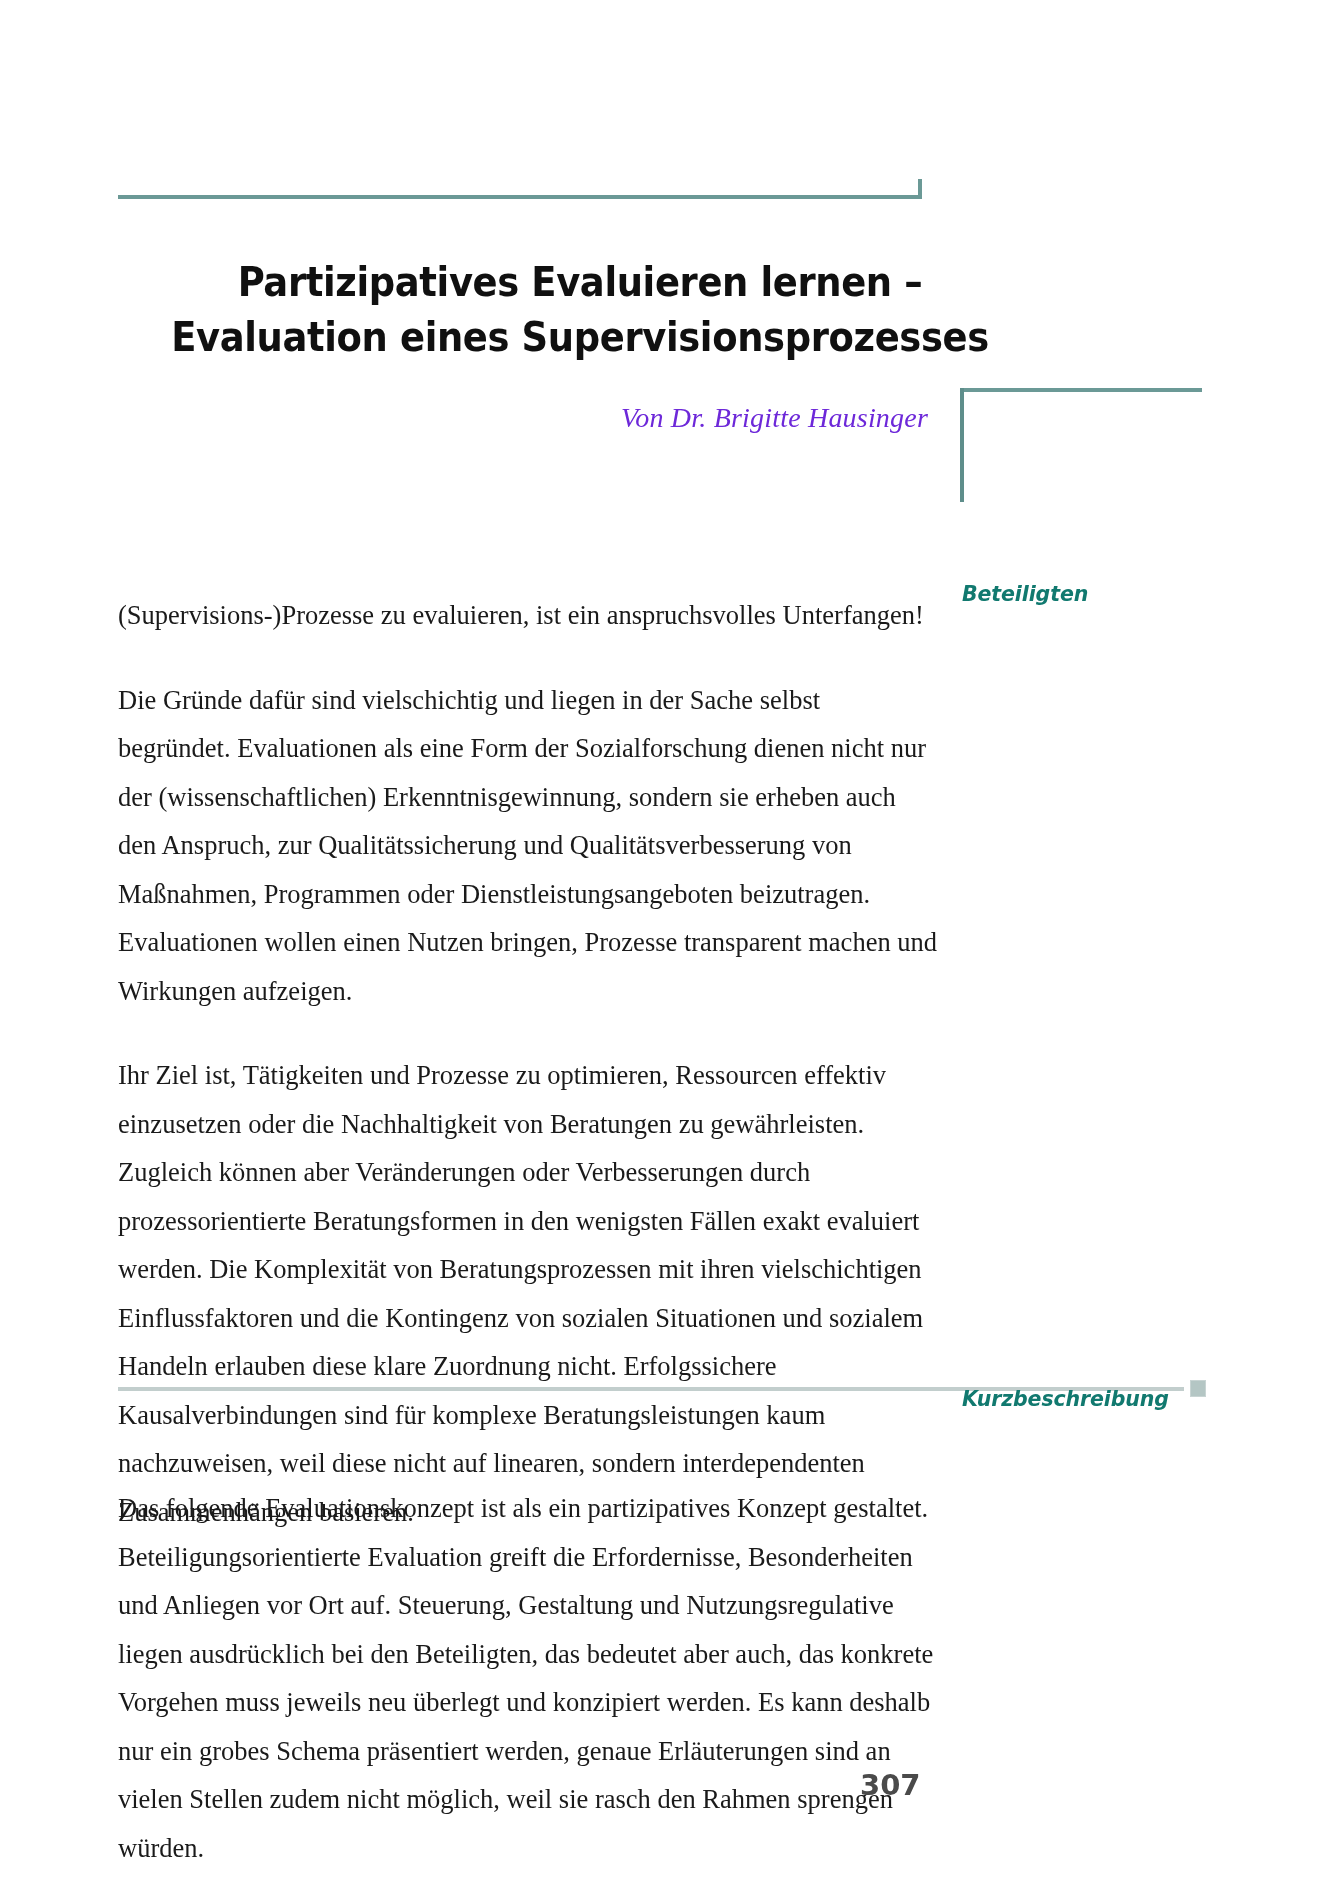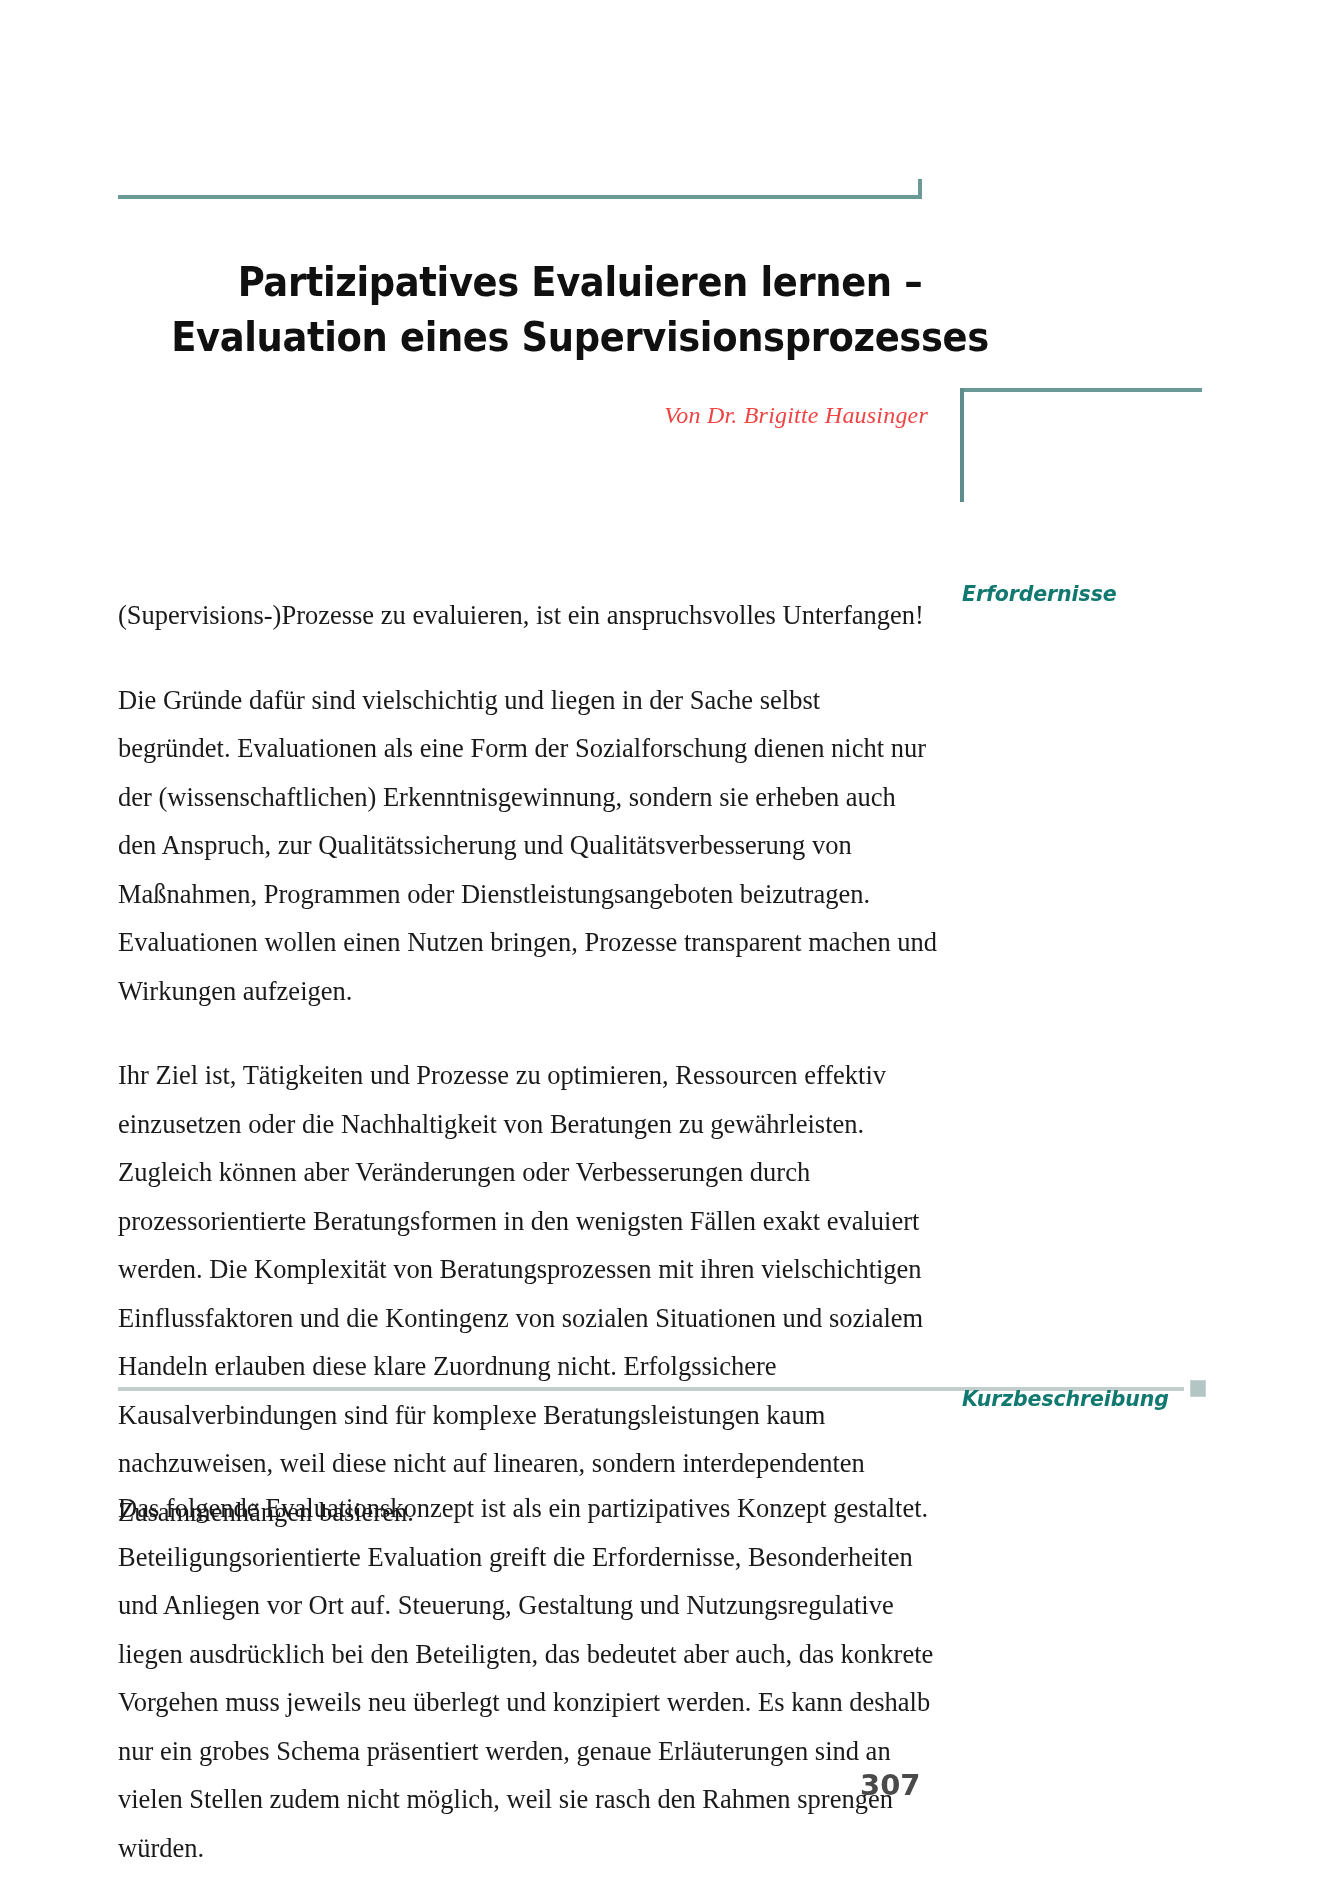--- a/index.html
+++ b/index.html
@@ -95,22 +95,22 @@
   .title-line { display: block; white-space: nowrap; }
 
   .byline {
     position: absolute;
     left: 118px;
     top: 402px;
     width: 810px;
     text-align: right;
     font-family: "Liberation Serif", serif;
     font-style: italic;
-    font-size: 24px;
-    color: #ef4444;
+    font-size: 28px;
+    color: #6d28d9;
     letter-spacing: 0.2px;
   }
 
   
   .col-body {
     position: absolute;
     left: 118px;
     width: 820px;
     font-size: 26.5px;
     line-height: 48.5px;
@@ -164,21 +164,21 @@
   <h1 class="title">
     <span class="title-line">Partizipatives Evaluieren lernen –</span>
     <span class="title-line">Evaluation eines Supervisionsprozesses</span>
   </h1>
 
   <div class="byline">Von Dr. Brigitte Hausinger</div>
 
   <div class="bracket2-horz"></div>
   <div class="bracket2-vert"></div>
 
-  <div class="margin-note" id="note-vorbemerkung">Erfordernisse</div>
+  <div class="margin-note" id="note-vorbemerkung">Beteiligten</div>
 
   <div class="col-body" id="body-top">
     <p>(Supervisions-)Prozesse zu evaluieren, ist ein anspruchsvolles Unterfangen!</p>
     <p>Die Gründe dafür sind vielschichtig und liegen in der Sache selbst begründet. Evaluationen als eine Form der Sozialforschung dienen nicht nur der (wissenschaftlichen) Erkenntnisgewinnung, sondern sie erheben auch den Anspruch, zur Qualitätssicherung und Qualitätsverbesserung von Maßnahmen, Programmen oder Dienstleistungsangeboten beizutragen. Evaluationen wollen einen Nutzen bringen, Prozesse transparent machen und Wirkungen aufzeigen.</p>
     <p>Ihr Ziel ist, Tätigkeiten und Prozesse zu optimieren, Ressourcen effektiv einzusetzen oder die Nachhaltigkeit von Beratungen zu gewährleisten. Zugleich können aber Veränderungen oder Verbesserungen durch prozessorientierte Beratungsformen in den wenigsten Fällen exakt evaluiert werden. Die Komplexität von Beratungsprozessen mit ihren vielschichtigen Einflussfaktoren und die Kontingenz von sozialen Situationen und sozialem Handeln erlauben diese klare Zuordnung nicht. Erfolgssichere Kausalverbindungen sind für komplexe Beratungsleistungen kaum nachzuweisen, weil diese nicht auf linearen, sondern interdependenten Zusammenhängen basieren.</p>
   </div>
 
   <div class="section-sep"></div>
   <div class="section-sep-cap"></div>
 

